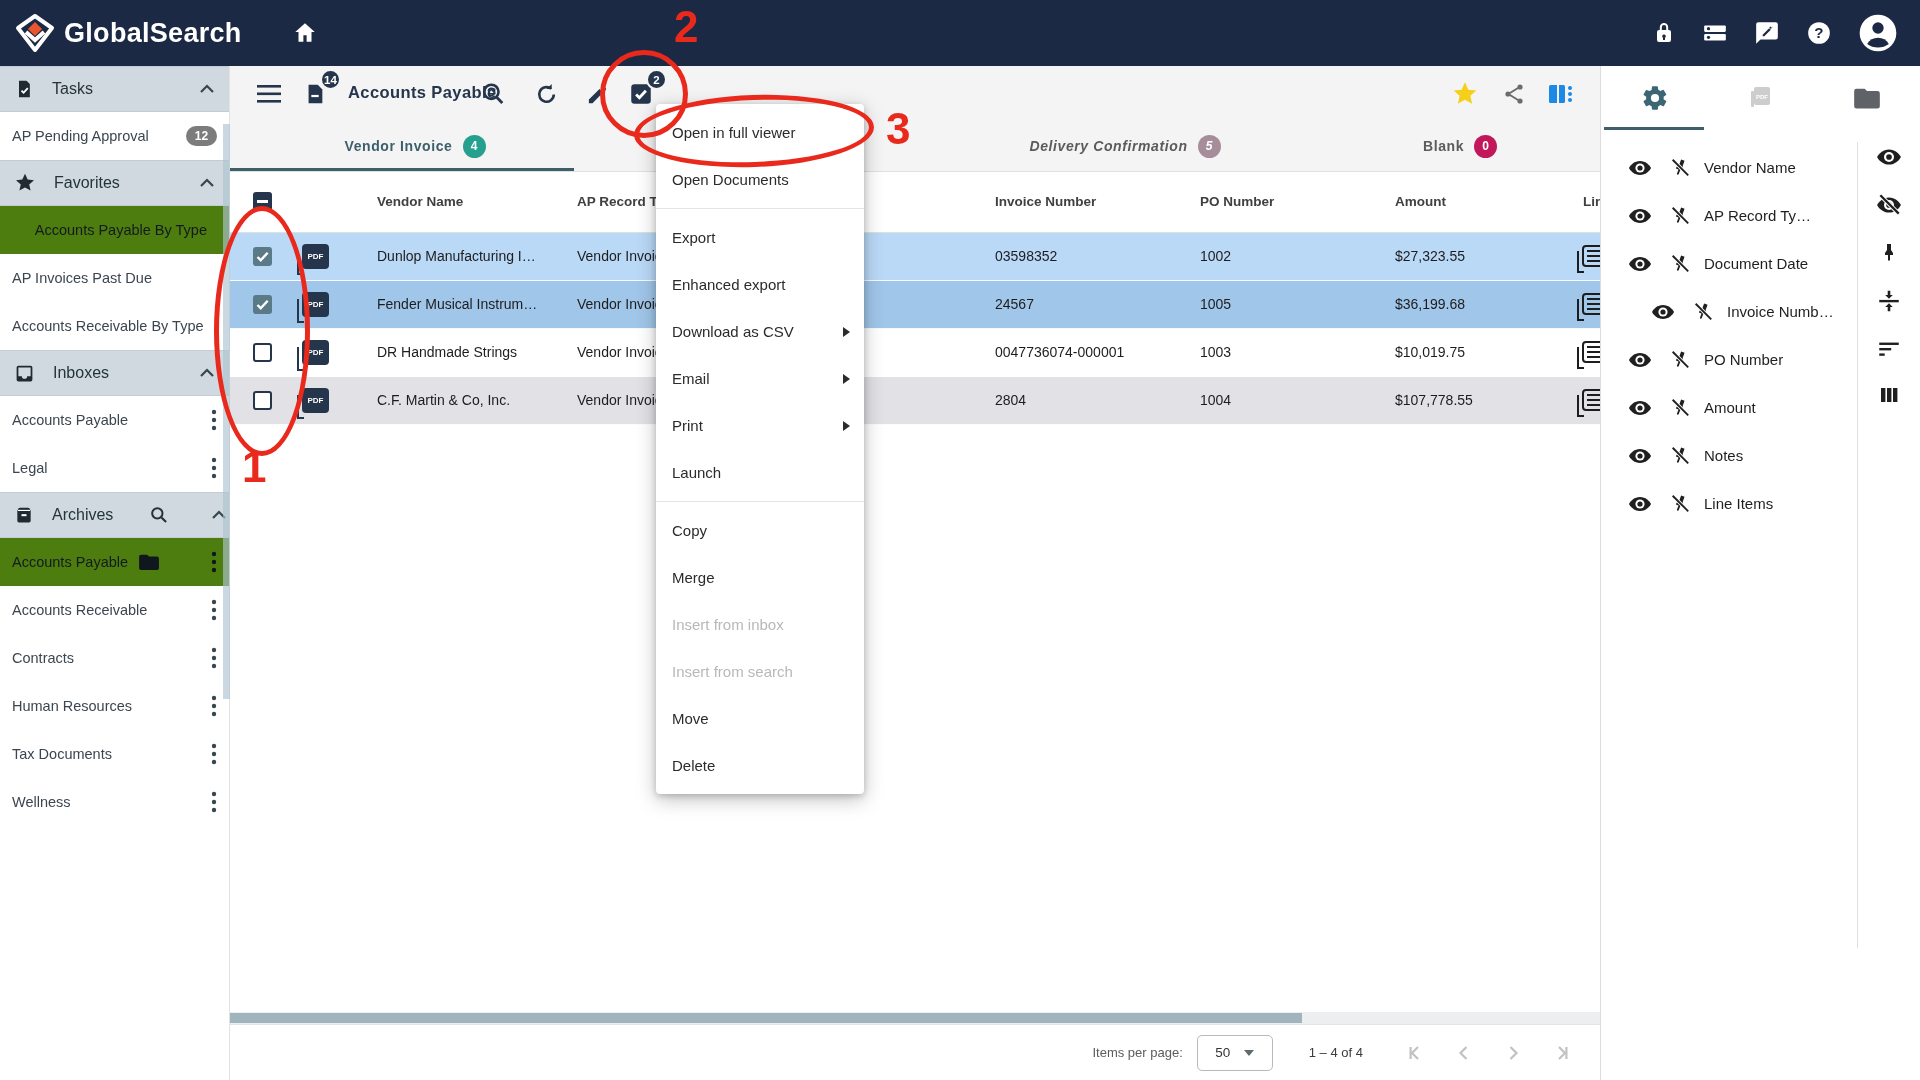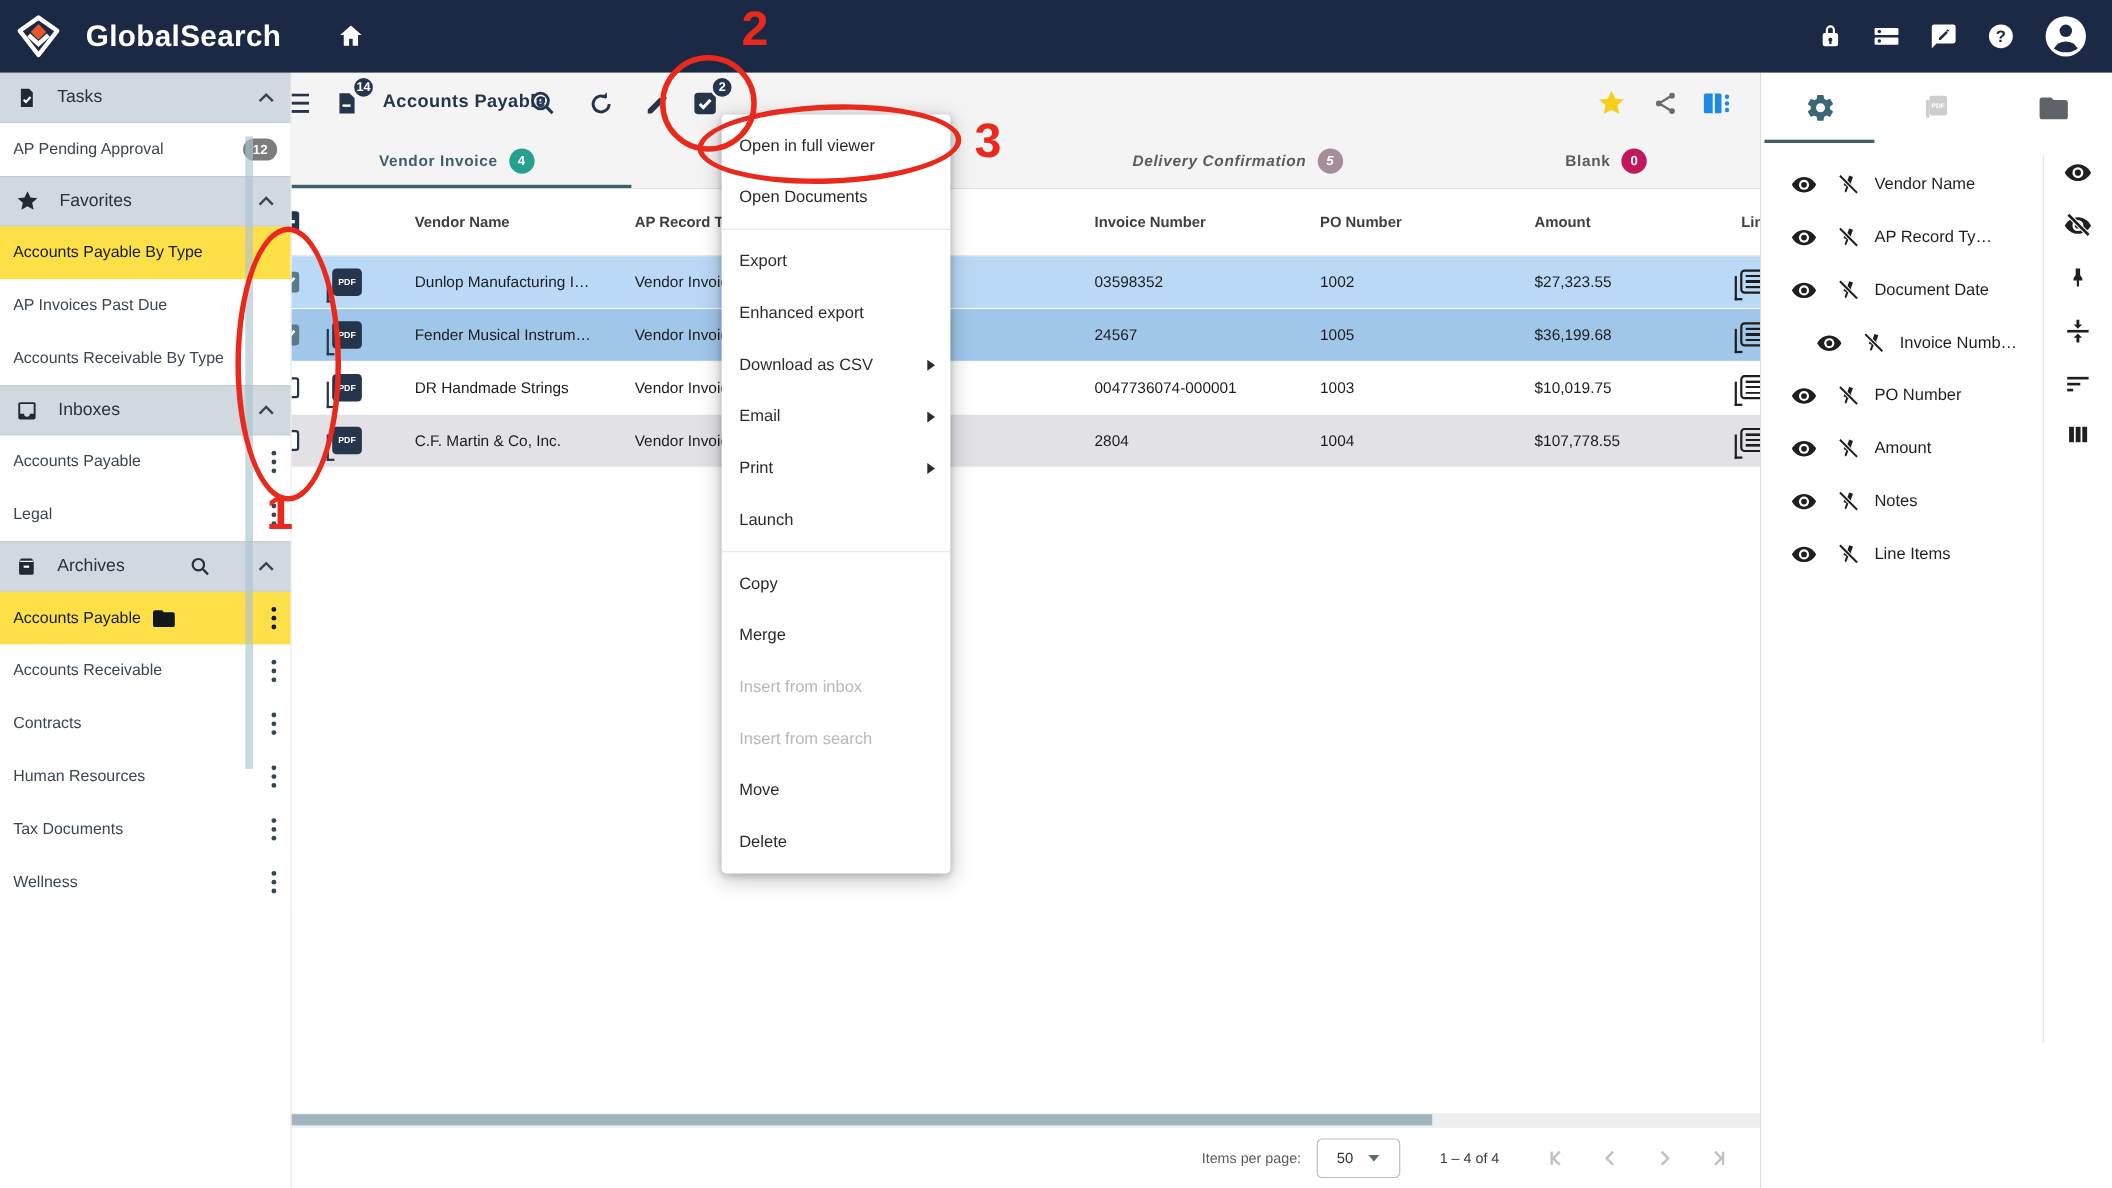--- a/index.html
+++ b/index.html
@@ -2,33 +2,33 @@
 <html><head>
 <meta charset="utf-8">
 <style>
   * { margin:0; padding:0; box-sizing:border-box; }
   html,body { width:1920px; height:1080px; }
   body { font-family:"Liberation Sans",sans-serif; background:#fff; overflow:hidden; }
   #app { position:relative; width:1920px; height:1080px; background:#fff; }
 
   
   .topbar { position:absolute; left:0; top:0; width:1920px; height:66px; background:#1b2944; display:flex; align-items:center; z-index:30; }
-  .brand { display:flex; align-items:center; gap:22px; margin-left:14px; }
+  .brand { display:flex; align-items:center; gap:8px; margin-left:14px; }
   .brand-text { color:#fff; font-size:27px; font-weight:700; letter-spacing:.3px; }
   .home-btn { margin-left:50px; }
   .topbar-right { position:absolute; right:22px; top:0; height:66px; display:flex; align-items:center; gap:26px; }
 
   
-  .sidebar { position:absolute; left:0; top:66px; width:265px; height:1014px; background:#fff; border-right:1px solid #e3e3e3; z-index:5; }
+  .sidebar { position:absolute; left:0; top:66px; width:230px; height:1014px; background:#fff; border-right:1px solid #e3e3e3; z-index:5; }
   .sb-header { height:46px; background:#cfd9df; border-top:1px solid #c2ccd2; border-bottom:1px solid #c2ccd2; display:flex; align-items:center; padding:0 14px; gap:18px; }
   .sb-header .lbl { font-size:16px; color:#25343c; font-weight:500; flex:0 0 auto; }
   .sb-header .spacer { flex:1; }
   .sb-item { height:48px; display:flex; align-items:center; padding:0 12px; background:#fff; }
   .sb-item .lbl { font-size:14.5px; color:#3c4650; flex:1; white-space:nowrap; overflow:hidden; }
-  .sb-item.selected { background:#fde047; }
+  .sb-item.selected { background:#4d7c0f;justify-content:flex-end; }
   .sb-item.selected .lbl { color:#141b1f; font-weight:400; flex:0 0 auto; margin-right:10px; }
   .badge-pill { background:#7c7c7c; color:#fff; border-radius:10px; min-width:31px; height:20px; font-size:12px; display:flex; align-items:center; justify-content:center; font-weight:600; }
   .sb-scrollbar { position:absolute; left:223px; top:124px; width:7px; height:575px; background:rgba(173,197,209,.65); z-index:6; }
 
   
   .main { position:absolute; left:230px; top:66px; width:1370px; height:1014px; background:#fff; }
   .toolbar { position:relative; height:54px; background:#f4f4f4; }
   .toolbar .title { position:absolute; left:118px; top:17px; font-size:16.5px; font-weight:700; color:#25354c; letter-spacing:.4px; }
   .tbtn { position:absolute; top:13px; width:30px; height:30px; display:flex; align-items:center; justify-content:center; }
   .mini-badge { position:absolute; top:-10px; right:-11px; background:#25354c; color:#fff; border-radius:50%; width:21px; height:21px; font-size:11.5px; font-weight:700; display:flex; align-items:center; justify-content:center; border:2px solid #f4f4f4; }

